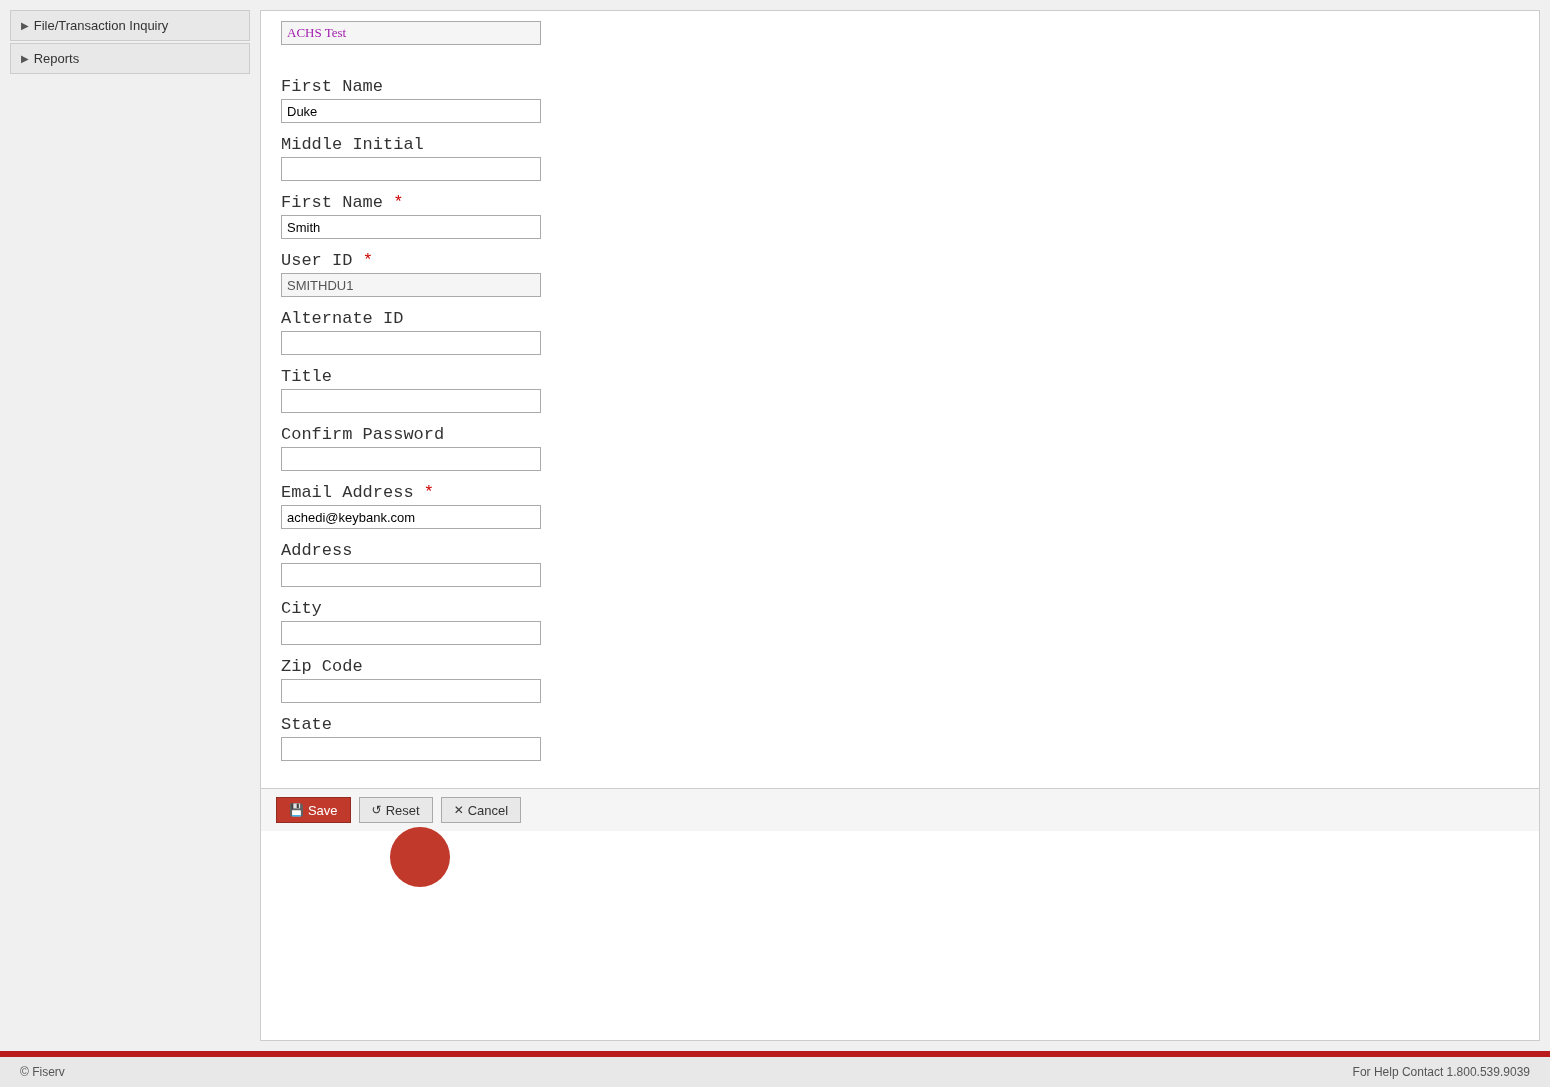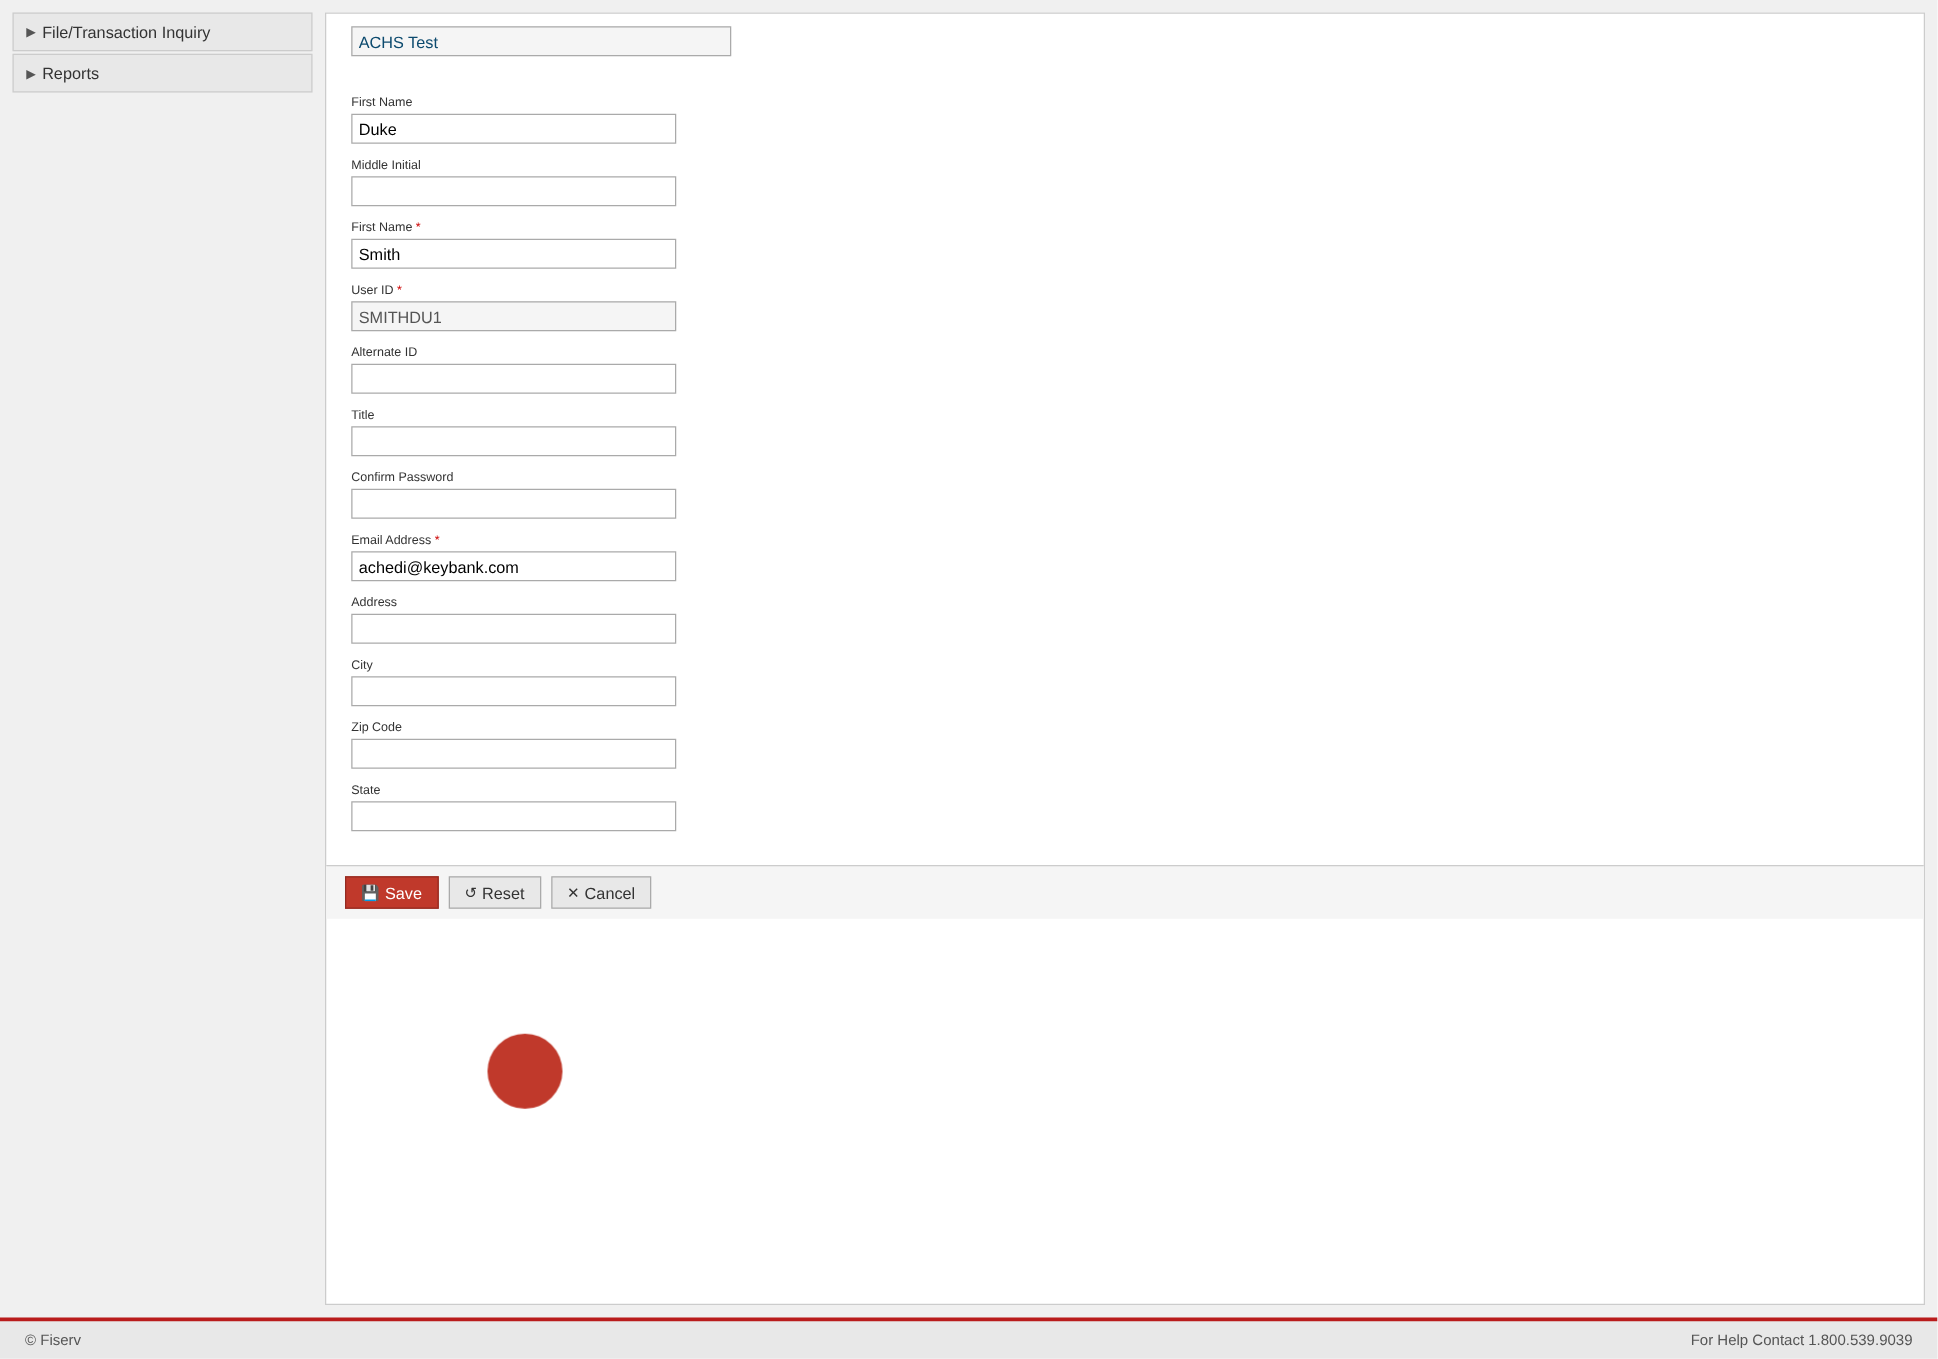--- a/index.html
+++ b/index.html
@@ -63,23 +63,24 @@
     .form-section {
       padding: 15px 20px;
     }
 
     .form-group {
       margin-bottom: 12px;
     }
 
     .form-group label {
       display: block;
-      font-size: 10px;
+      font-size: 17px;
       color: #333;
       margin-bottom: 3px;
+      font-family: Liberation Mono, monospace;
     }
 
     .required-star {
       color: #cc0000;
     }
 
     .form-group input[type="text"],
     .form-group input[type="password"],
     .form-group input[type="email"] {
       width: 260px;
@@ -131,21 +132,21 @@
       border: 1px solid #922b21;
     }
 
     .btn-icon {
       font-size: 12px;
     }
 
     
     .footer {
       background: #e8e8e8;
-      border-top: 3px solid #b91c1c;
+      border-top: 6px solid #b91c1c;
       padding: 8px 20px;
       display: flex;
       justify-content: space-between;
       align-items: center;
       font-size: 12px;
       color: #555;
     }
 
     
     .annotation-circle {
@@ -191,21 +192,21 @@
           <span>Reports</span>
         </div>
       </div>
     </div>
 
     <div class="form-panel">
       <div class="form-scroll">
 
         <div class="form-top-partial form-section">
           <div class="form-group">
-            <input type="text" class="wide" value="ACHS Test" readonly="" style="background: rgb(245, 245, 245); color: #0c4a6e; width: 304px;">
+            <input type="text" class="wide" value="ACHS Test" readonly="" style="background: rgb(245, 245, 245); color: #a21caf; width: 260px; font-family: Liberation Serif, serif;">
           </div>
         </div>
 
         <div class="form-section">
 
           <div class="form-group">
             <label>First Name</label>
             <input type="text" class="wide" value="Duke" style="">
           </div>
 

